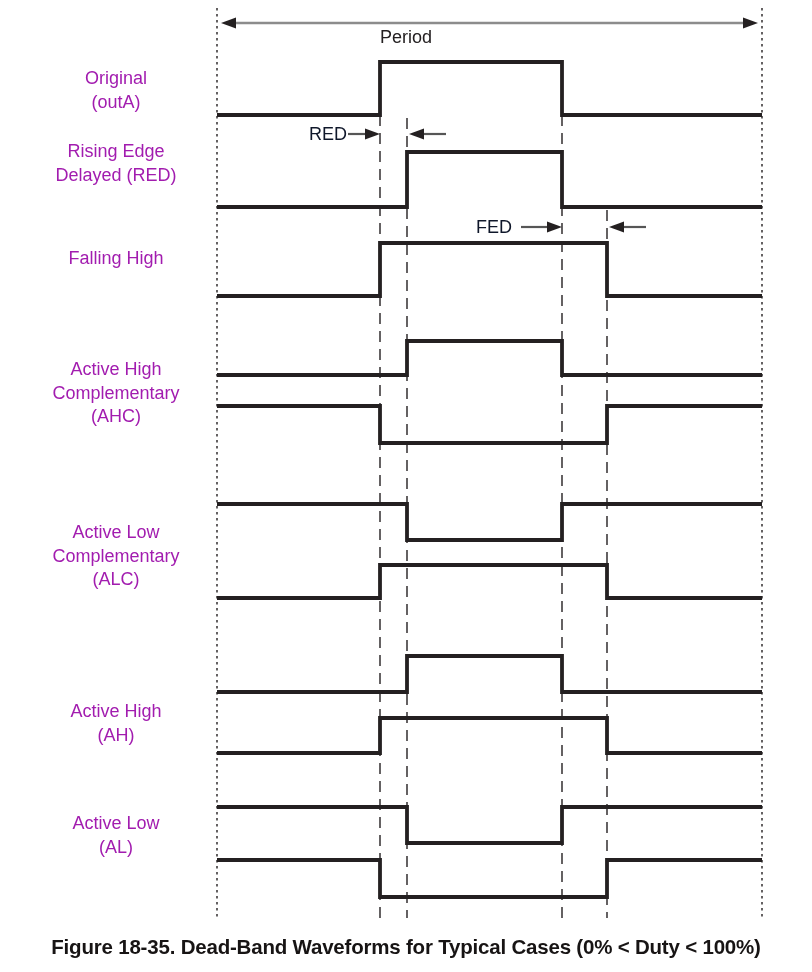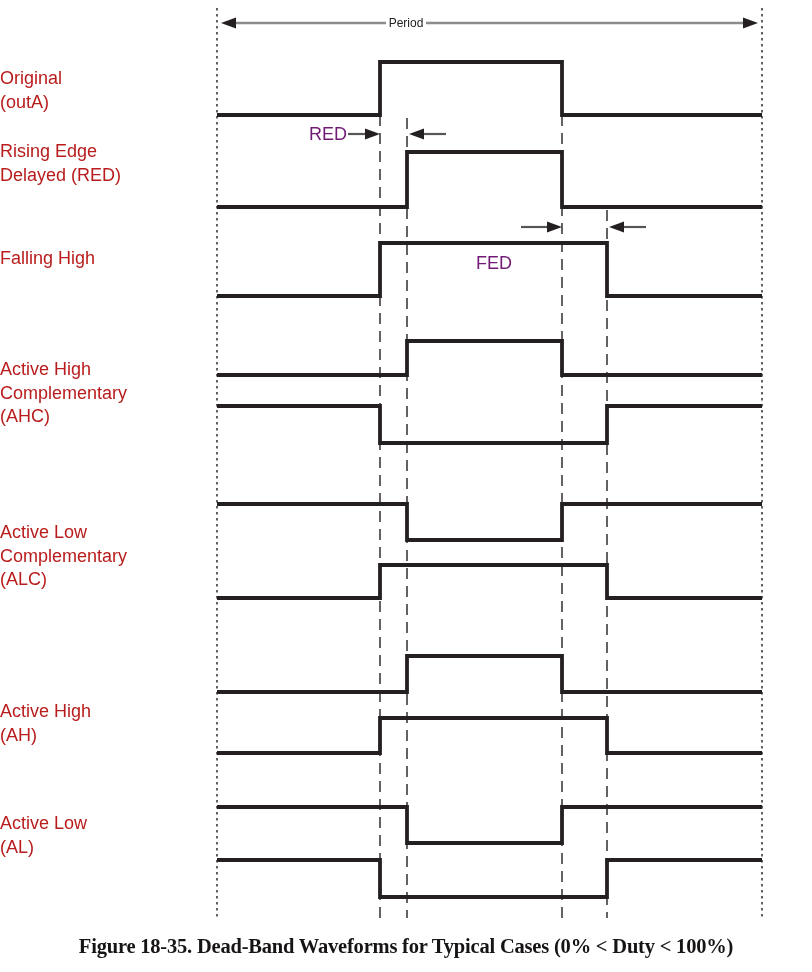--- a/index.html
+++ b/index.html
@@ -1,28 +1,28 @@
 <!DOCTYPE html>
 <html><head>
 <meta charset="utf-8">
 <style>
   html,body{margin:0;padding:0;background:#ffffff;}
   #fig{position:relative;width:812px;height:972px;background:#fff;overflow:hidden;
        font-family:"Liberation Sans","DejaVu Sans",sans-serif;}
   #wave-svg{position:absolute;left:0;top:0;}
-  .sig-label{position:absolute;left:0;width:204px;text-align:left;
-       font-size:18px;line-height:23.5px;color:#b91c1c;white-space:nowrap;}
+  .sig-label{position:absolute;left:0;width:204px;text-align:center;
+       font-size:18px;line-height:23.5px;color:#a21caf;white-space:nowrap;padding-left:14px;}
   .sig-line{white-space:nowrap;}
-  .ann-label{position:absolute;font-size:18px;line-height:24px;color:#701a75;
+  .ann-label{position:absolute;font-size:18px;line-height:24px;color:#0f172a;
        text-align:right;white-space:nowrap;}
   #period-label{position:absolute;top:11px;left:0;width:812px;text-align:center;}
   #period-label span{display:inline-block;background:#fff;padding:0 3px;
-       font-size:12px;line-height:24px;color:#242021;}
+       font-size:18px;line-height:24px;color:#242021;margin-top:14px;}
   #caption{position:absolute;top:935px;left:0;width:812px;text-align:center;
-       font-size:20.5px;font-weight:bold;letter-spacing:-0.2px;color:#171414;font-family:Liberation Serif, serif;}
+       font-size:20.5px;font-weight:bold;letter-spacing:-0.2px;color:#171414;}
   #watermark{position:absolute;top:942px;right:20px;font-size:21px;line-height:26px;
        color:#ccb3b9;letter-spacing:1px;}
 </style>
 </head>
 <body>
 
 <div id="fig">
   <svg id="wave-svg" width="812" height="972" viewBox="0 0 812 972">
       <line x1="217" y1="8" x2="217" y2="918" stroke="#242021" stroke-width="1.4" stroke-dasharray="2.5,3.5"></line>
       <line x1="762" y1="8" x2="762" y2="918" stroke="#242021" stroke-width="1.4" stroke-dasharray="2.5,3.5"></line>
@@ -84,16 +84,16 @@
         <div class="sig-line">Active High</div>
         <div class="sig-line">(AH)</div>
       </div>
       <div class="sig-label" style="top: 812px;">
         <div class="sig-line">Active Low</div>
         <div class="sig-line">(AL)</div>
       </div>
     </div>
 
   <div class="ann-label" id="red-label" style="left: 227px; width: 120px; top: 122px;">RED</div>
-  <div class="ann-label" id="fed-label" style="left: 392px; width: 120px; top: 215px; margin-top: 36px;">FED</div>
+  <div class="ann-label" id="fed-label" style="left: 392px; width: 120px; top: 215px;">FED</div>
 
   <div id="caption">Figure 18-35. Dead-Band Waveforms for Typical Cases (0% &lt; Duty &lt; 100%)</div>
 </div>
 
 </body></html>

